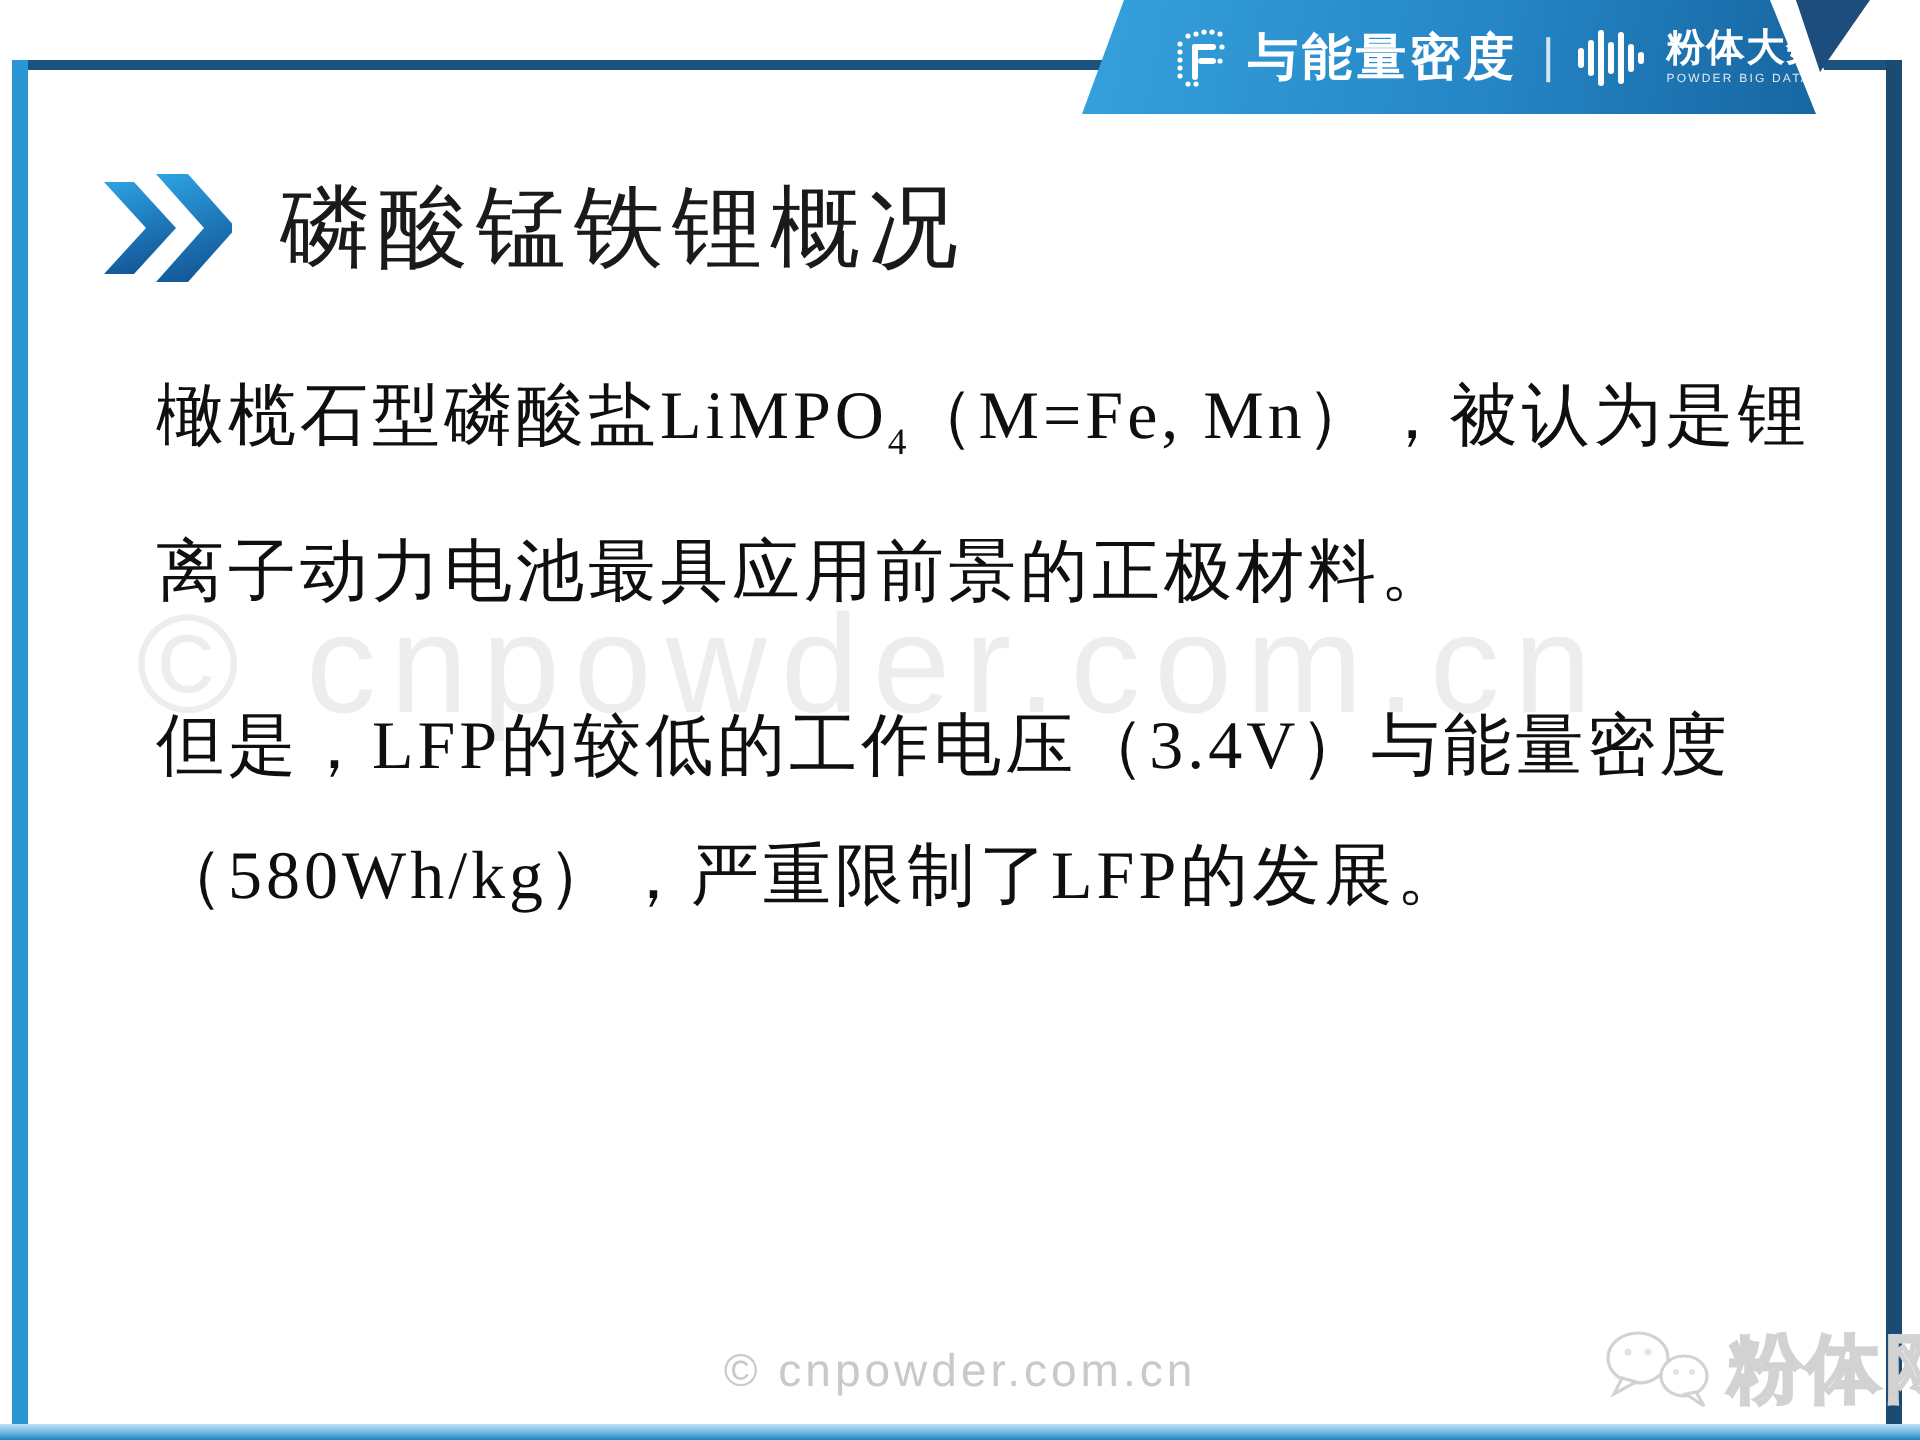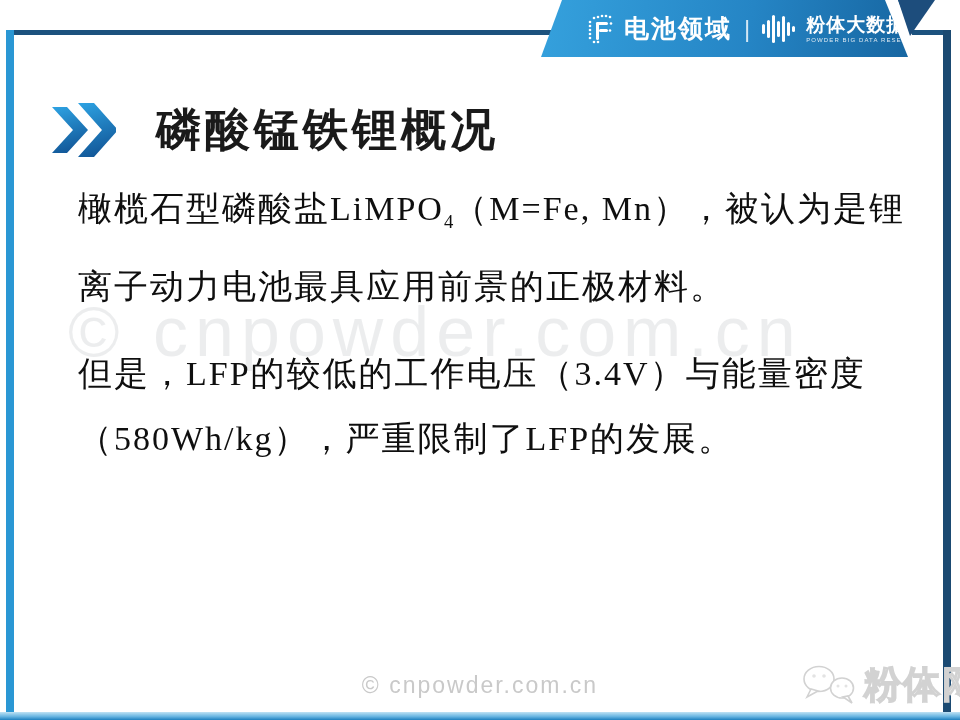--- a/index.html
+++ b/index.html
@@ -31,21 +31,21 @@
   .brand1 { color:#ffffff; font-size:25px; font-weight:bold; letter-spacing:2px; white-space:nowrap; }
   .brand-sep { color:rgba(255,255,255,.8); font-size:24px; font-weight:200; margin:0 2px; }
   .brand2-wrap { display:flex; flex-direction:column; line-height:1; }
   .brand2 { color:#ffffff; font-size:19px; font-weight:bold; letter-spacing:1px; white-space:nowrap; }
   .brand2-sub { color:rgba(255,255,255,.85); font-size:6px; letter-spacing:1.1px; margin-top:3px; white-space:nowrap; }
 
   
   .title-row { position:absolute; left:52px; top:84px; display:flex; align-items:center; gap:24px; z-index:3; }
   .chevrons { width:64px; height:54px; }
   .page-title {
-    margin:16px; font-size:45px; font-weight:700; color:#1a1a1a; letter-spacing:4px;
+    margin:0; font-size:45px; font-weight:400; color:#1a1a1a; letter-spacing:4px;
     font-family:"Liberation Sans", sans-serif; white-space:nowrap;
   }
 
   
   .content { position:absolute; left:78px; top:176px; z-index:3; }
   .content p {
     margin:0 0 22px 0; font-size:34px; line-height:65px; color:#0f0f0f;
     font-family:Liberation Serif, serif;
     letter-spacing:2px; white-space:pre;
   }
@@ -92,21 +92,21 @@
             <circle cx="22" cy="3" r="1.3"></circle>
           <circle cx="6" cy="28" r="1.3"></circle>
             <circle cx="10" cy="28" r="1.3"></circle>
           <rect x="8" y="8" width="12" height="3" rx="1.5"></rect>
           <rect x="8" y="8" width="3" height="18" rx="1.5"></rect>
           <rect x="11" y="15" width="9" height="3" rx="1.5"></rect>
           <circle cx="23" cy="9.5" r="1.3"></circle>
             <circle cx="22" cy="16.5" r="1.3"></circle>
         </g>
       </svg>
-      <span class="brand1">电池领域</span>
+      <span class="brand1">与能量密度</span>
       <span class="brand-sep">|</span>
       <svg width="34" height="32" viewBox="0 0 34 32" aria-hidden="true">
         <g fill="#ffffff">
           <rect x="0" y="11" width="3" height="10" rx="1.5"></rect>
           <rect x="5" y="7" width="3" height="18" rx="1.5"></rect>
           <rect x="10" y="2" width="3" height="28" rx="1.5"></rect>
           <rect x="15" y="8" width="3" height="16" rx="1.5"></rect>
           <rect x="20" y="3" width="3" height="26" rx="1.5"></rect>
           <rect x="25" y="9" width="3" height="14" rx="1.5"></rect>
           <rect x="30" y="13" width="3" height="6" rx="1.5"></rect>

